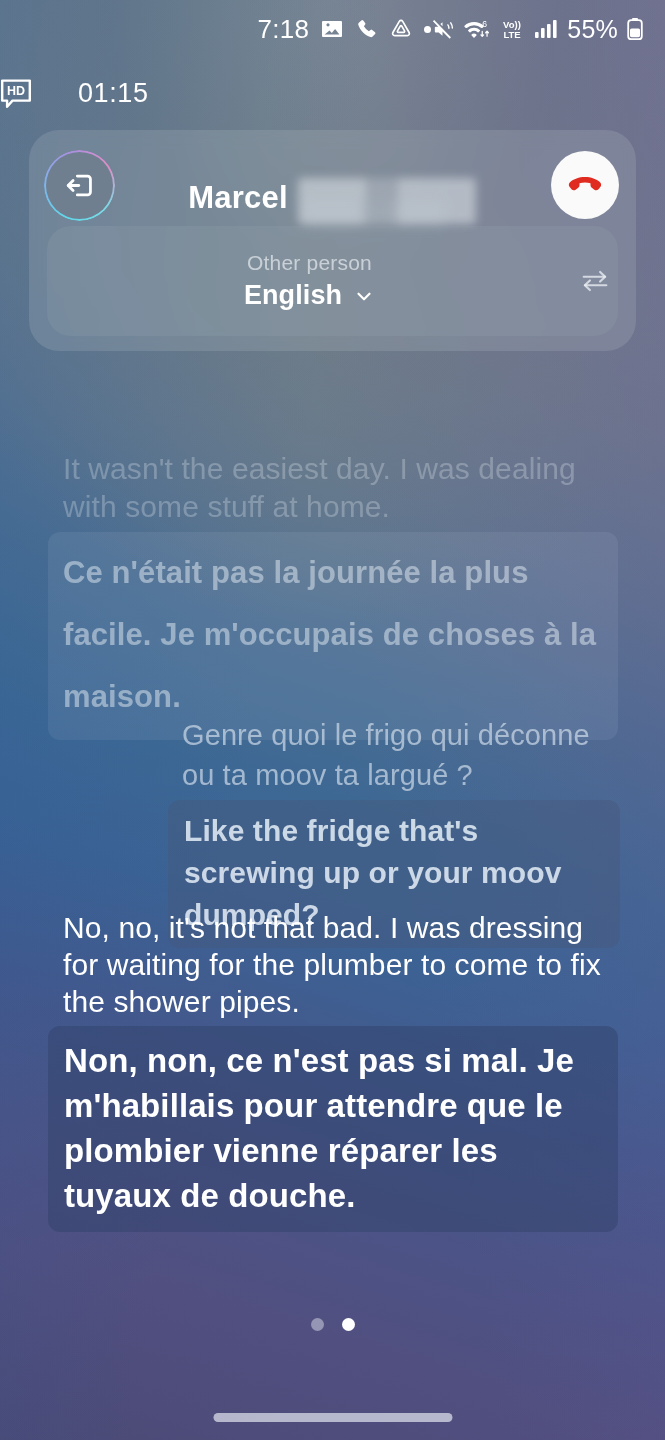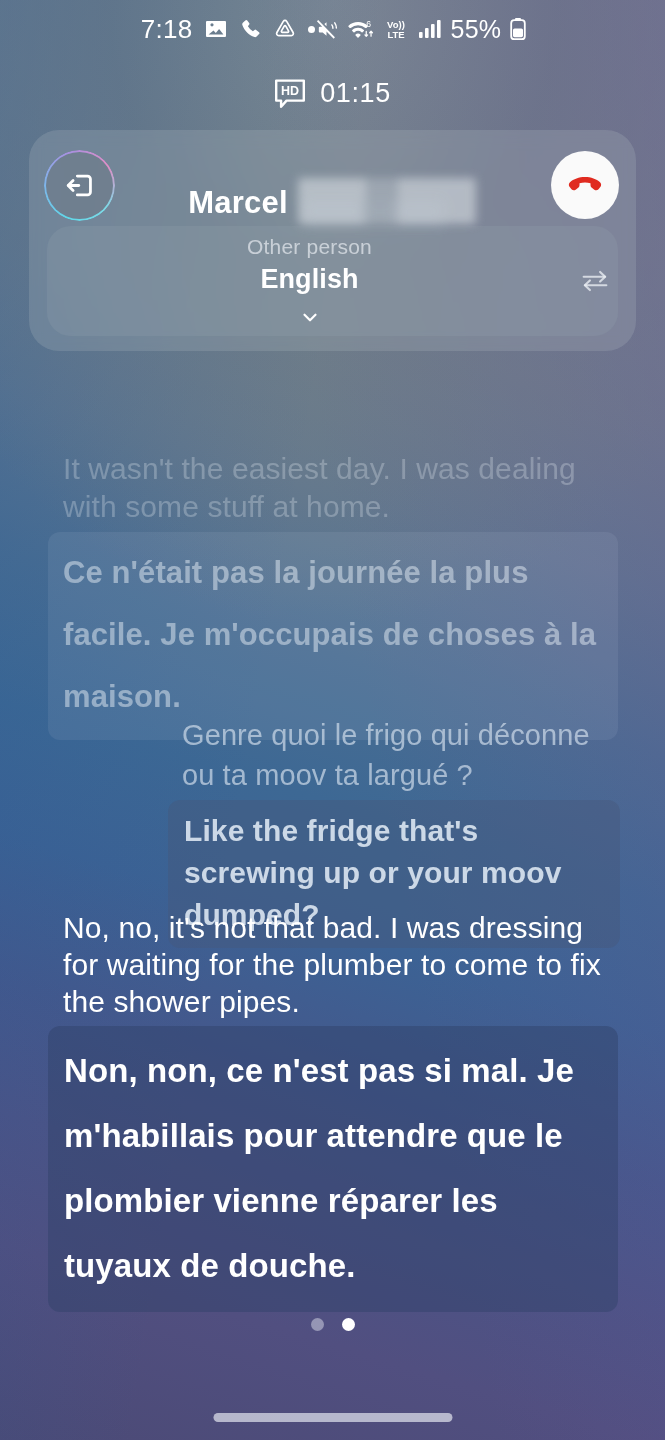--- a/index.html
+++ b/index.html
@@ -29,38 +29,38 @@
   #screen::after{
     content:""; position:absolute; inset:0; pointer-events:none;
     background:linear-gradient(100deg, rgba(40,90,150,0.30) 0%, rgba(40,90,150,0.0) 42%),
                linear-gradient(260deg, rgba(104,84,150,0.34) 0%, rgba(104,84,150,0.0) 46%);
     mix-blend-mode:normal;
   }
 
   
   .statusbar{
     position:absolute; left:0; top:0; width:100%; height:58px;
-    display:flex; align-items:center; justify-content:center;
+    display:flex; align-items:center; justify-content:flex-end;
     padding:0 22px 0 24px; color:#fff; z-index:30;
   }
   .sb-left{ display:flex; align-items:center; gap:11px; }
   .sb-right{ display:flex; align-items:center; gap:9px; }
   .sb-clock{ font-size:26px; font-weight:400; letter-spacing:.3px; line-height:1; }
   .sb-pct{ font-size:25px; font-weight:400; letter-spacing:.2px; }
   .sb-ico{ display:block; }
   .sb-dot{ width:7px; height:7px; border-radius:50%; background:#fff; display:block; }
 
   
   .calltop{
     position:absolute; left:0; top:78px; width:100%;
-    display:flex; align-items:center; justify-content:center; gap:14px;
+    display:flex; align-items:center; justify-content:flex-start; gap:14px;
     color:#fff; z-index:20;
   }
   .hd-badge{ display:block; }
-  .call-time{ font-size:27px; font-weight:400; letter-spacing:.6px; }
+  .call-time{ font-size:27px; font-weight:400; letter-spacing:.6px;margin-left:32px; }
 
   
   .hdr-card{
     position:absolute; left:29px; top:130px; width:607px; height:221px;
     border-radius:30px; z-index:20;
     background:rgba(188,198,206,0.20);
     backdrop-filter:blur(8px);
   }
   .hdr-row{
     position:absolute; left:0; top:0; width:100%; height:110px;
@@ -71,21 +71,21 @@
     display:flex; align-items:center; justify-content:center; flex:0 0 auto;
     background:rgba(110,122,136,0.55);
   }
   .exit-btn::before{
     content:""; position:absolute; inset:-2px; border-radius:50%; padding:2px;
     background:conic-gradient(from 200deg,#5fd8e8,#7fb4ea,#a98fe0,#e08ec6,#7fd9e6,#5fd8e8);
     -webkit-mask:linear-gradient(#000 0 0) content-box, linear-gradient(#000 0 0);
     -webkit-mask-composite:xor; mask-composite:exclude;
   }
   .hdr-name-wrap{
-    flex:1 1 auto; display:flex; align-items:center; justify-content:center; gap:10px;
+    flex:1 1 auto; display:flex; align-items:flex-start; justify-content:center; gap:10px;
     min-width:0;
     margin-top:35px;
   }
   .hdr-name{ color:#fff; font-size:31px; font-weight:700; letter-spacing:.2px; white-space:nowrap; }
   .blur-name{
     width:178px; height:46px; border-radius:4px;
     background:
       linear-gradient(90deg, rgba(205,211,217,.82) 0 38%, rgba(182,190,198,.62) 38% 56%, rgba(205,211,217,.80) 56% 100%);
     filter:blur(5px); opacity:.85;
     position:relative; top:-2px;
@@ -101,21 +101,21 @@
   }
 
   
   .lang-bar{
     position:absolute; left:18px; top:96px; width:571px; height:110px;
     border-radius:24px; background:rgba(150,162,172,0.22);
     display:flex; align-items:center;
   }
   .lang-col{ flex:1 1 0; display:flex; flex-direction:column; align-items:center; gap:5px; }
   .lang-label{ color:rgba(228,233,238,0.72); font-size:21px; font-weight:400; letter-spacing:.2px; }
-  .lang-pick{ display:flex; align-items:center; gap:11px;flex-direction:column; }
+  .lang-pick{ display:flex; align-items:center; gap:11px; }
   .lang-val{ color:#fff; font-size:27px; font-weight:700; letter-spacing:.1px; }
   .swap-ico{ flex:0 0 auto; width:46px; display:flex; justify-content:center; }
 
   
   .transcript{
     position:absolute; left:0; top:420px; width:100%; height:880px; z-index:10;
   }
   .msg{ position:absolute; }
   .msg-orig{ font-weight:400; letter-spacing:.1px; }
   .msg-trans{
@@ -146,21 +146,21 @@
     padding:10px 16px 12px 16px;
   }
 
   
   .m3{ left:48px; top:489px; width:570px; }
   .m3 .msg-orig{
     color:#ffffff; font-size:30px; line-height:37px;
     padding:0 14px 6px 15px;
   }
   .m3 .msg-trans{
-    color:#ffffff; font-size:33px; line-height:65px;
+    color:#ffffff; font-size:33px; line-height:45px;
     background:rgba(48,66,104,0.46);
     padding:12px 16px 14px 16px;
   }
 
   
   .pager{
     position:absolute; left:0; top:1318px; width:100%;
     display:flex; align-items:center; justify-content:center; gap:18px; z-index:20;
   }
   .dot{ width:13px; height:13px; border-radius:50%; background:rgba(232,236,244,0.45); }

